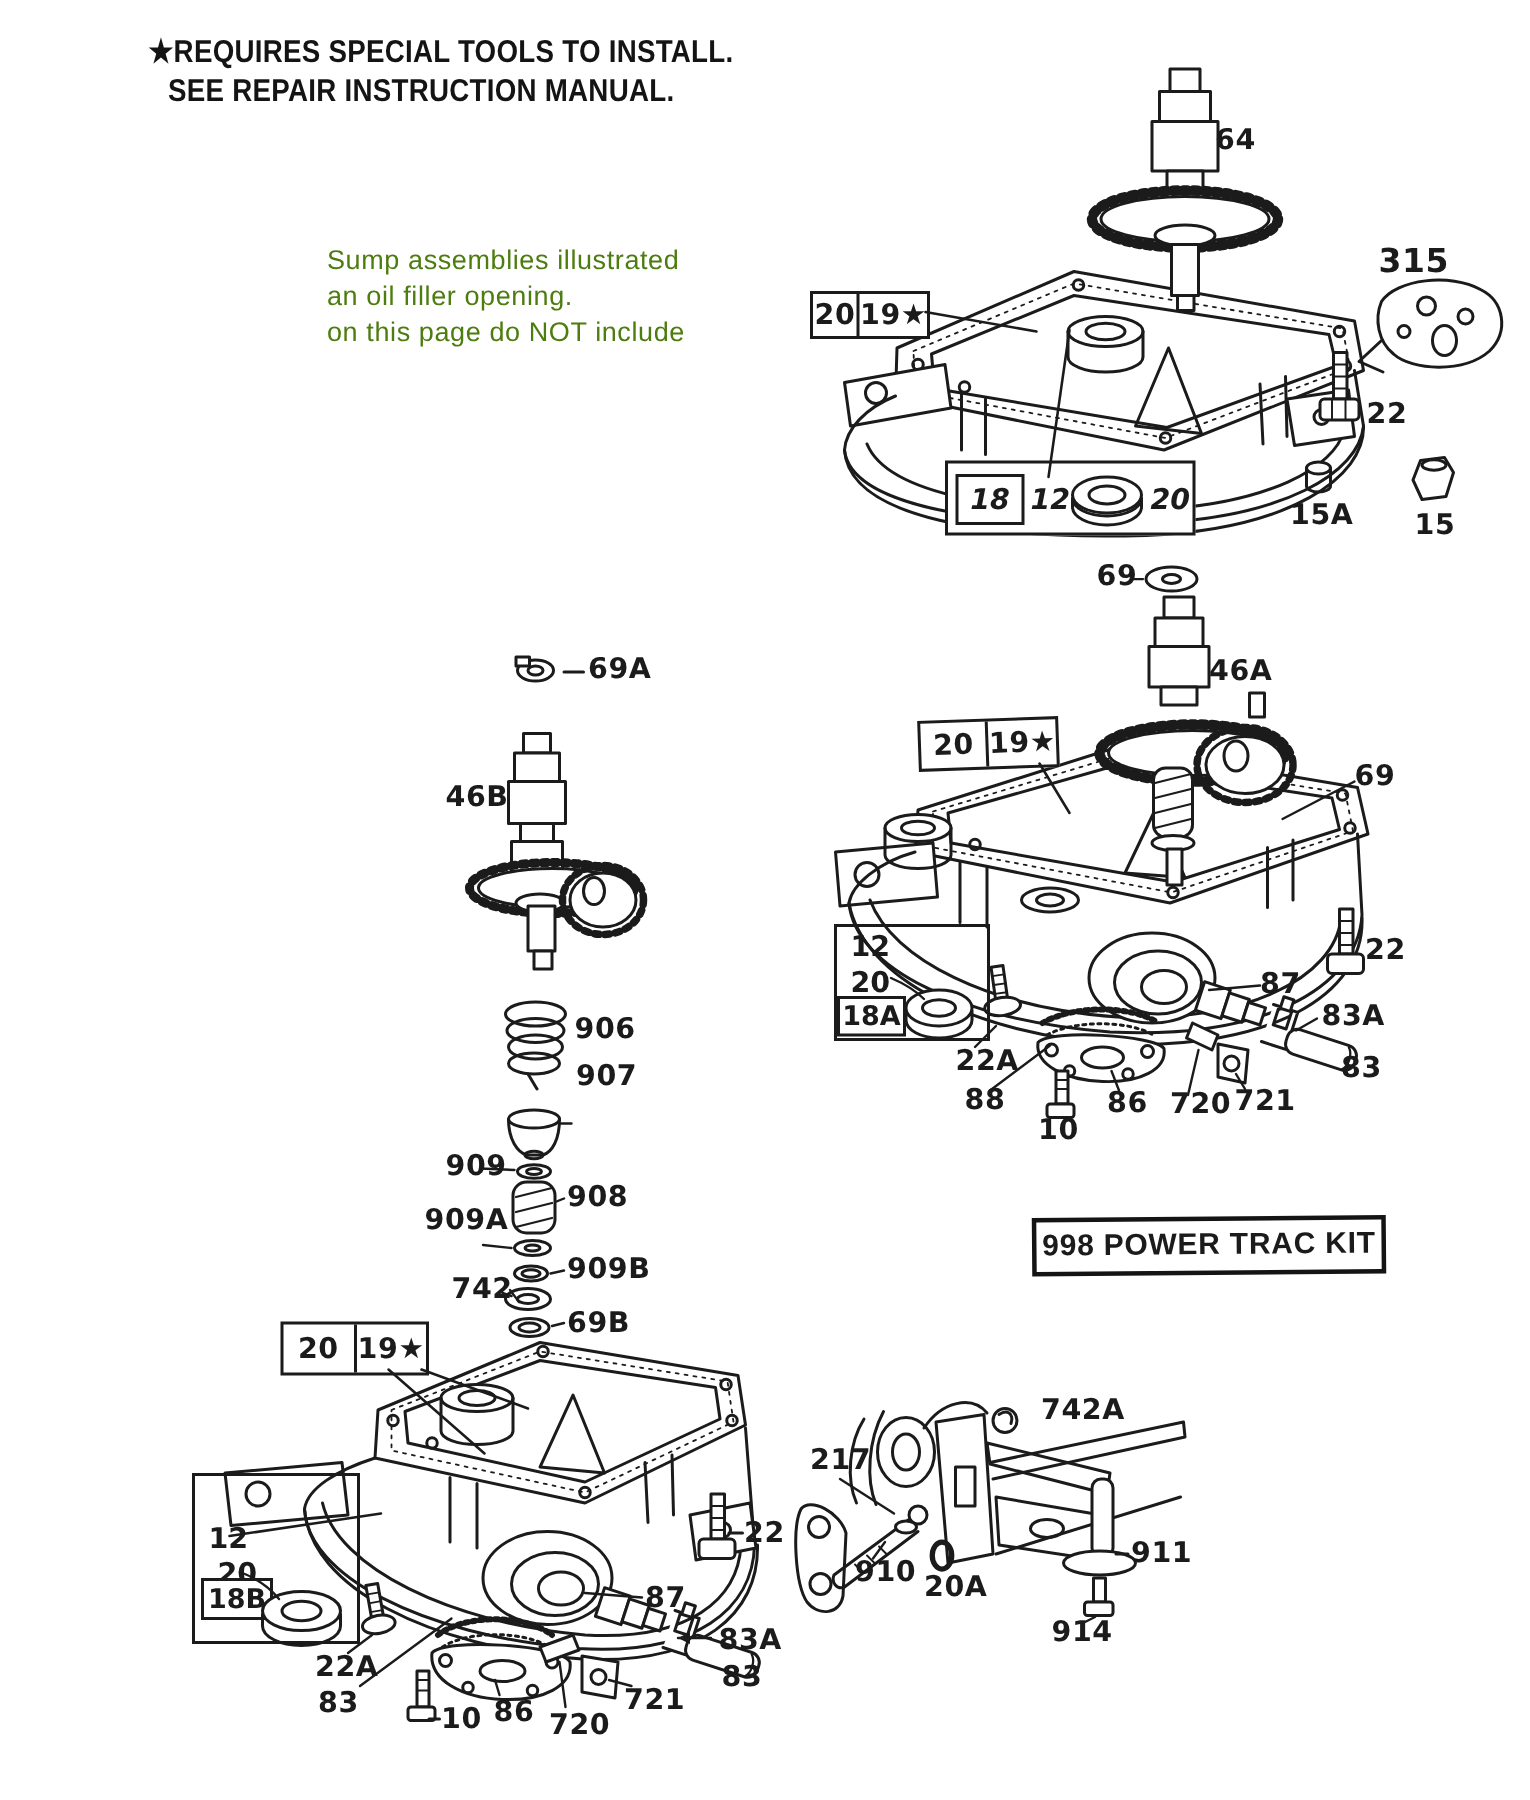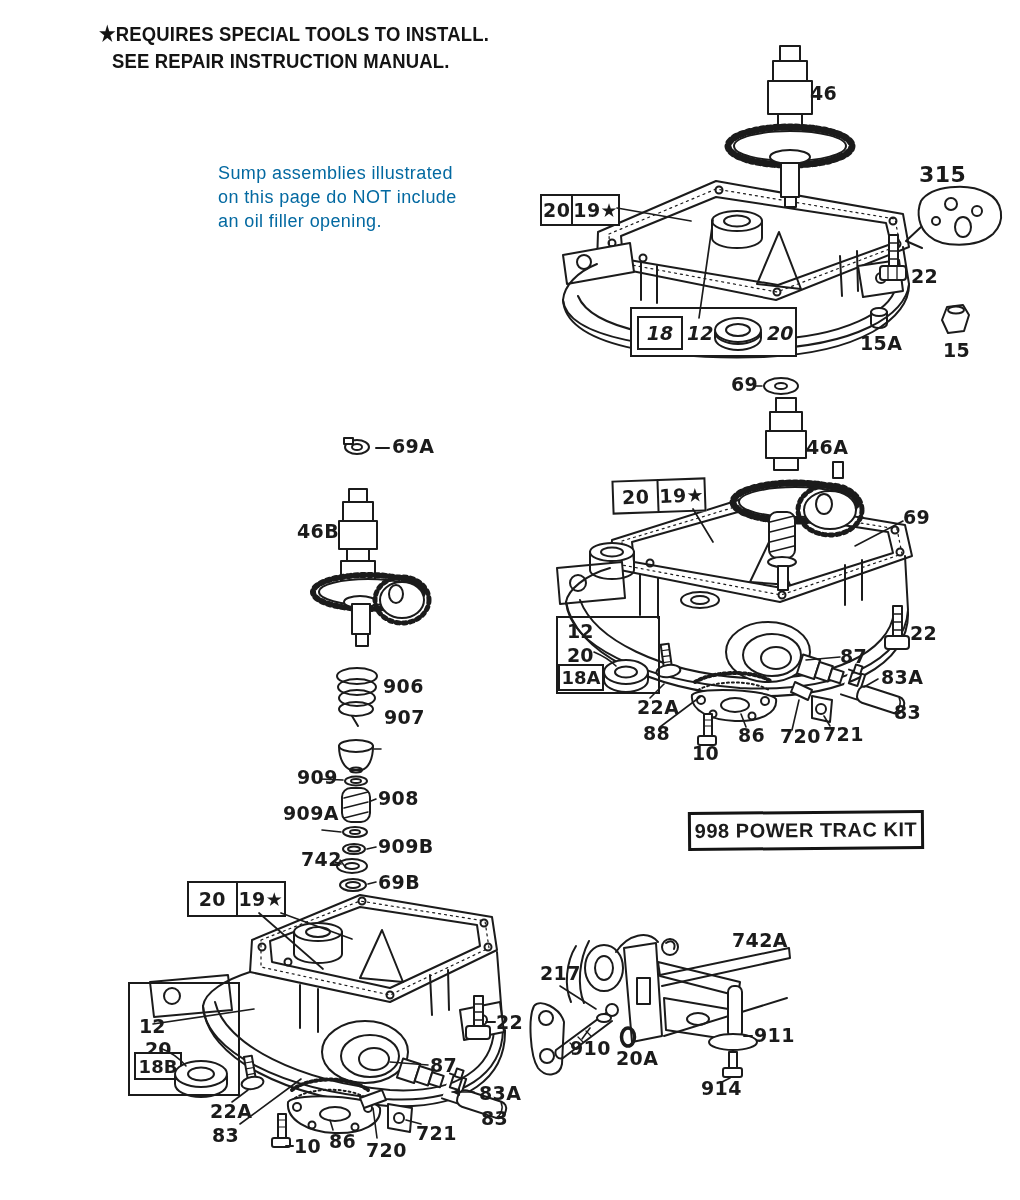--- a/index.html
+++ b/index.html
@@ -13,21 +13,21 @@
     color:#1b1b1b;white-space:nowrap;letter-spacing:.4px;
   }
   .plabel.lg{font-size:22px;}
   .hdr{
     position:absolute;font-family:"Liberation Sans",sans-serif;font-weight:bold;
     font-size:21px;letter-spacing:.2px;transform:scaleX(.88);transform-origin:left top;
     white-space:nowrap;color:#141414;
   }
   .note{
     position:absolute;left:218px;top:161px;font-family:"Liberation Sans",sans-serif;
-    font-size:18px;line-height:24px;letter-spacing:.4px;color:#0369a1;
+    font-size:18px;line-height:24px;letter-spacing:.4px;color:#4d7c0f;
   }
   .cbox{
     position:absolute;border:2.5px solid #1b1b1b;background:#fff;display:flex;
   }
   .cbox .cell{
     flex:1;display:flex;align-items:center;justify-content:center;
     font-weight:bold;font-size:19px;letter-spacing:.4px;
   }
   .cbox .cell + .cell{border-left:2.5px solid #1b1b1b;}
   .sumpbox{position:absolute;border:2.5px solid #1b1b1b;background:#fff;font-style:italic;}
@@ -390,22 +390,22 @@
       <path d="M730,1078 L722,1082" stroke-width="1.6"></path>
     </g>
   </g>
 </svg>
 
 <div class="hdr" style="left:99px;top:22px">★REQUIRES SPECIAL TOOLS TO INSTALL.</div>
 <div class="hdr" style="left:112px;top:49px">SEE REPAIR INSTRUCTION MANUAL.</div>
 
 <div class="note">
   <div>Sump assemblies illustrated</div>
+  <div>an oil filler opening.</div>
   <div>on this page do NOT include</div>
-  <div>an oil filler opening.</div>
 </div>
 
 <div class="cbox" style="left:540px;top:194px;width:76px;height:28px">
   <div class="cell">20</div>
   <div class="cell">19★</div>
 </div>
 <div class="cbox" style="left:612px;top:479px;width:90px;height:30px;transform:rotate(-2deg)">
   <div class="cell">20</div>
   <div class="cell">19★</div>
 </div>
@@ -427,21 +427,21 @@
 </div>
 
 <div class="stackbox" style="left:128px;top:982px;width:108px;height:110px">
   <div class="freetxt" style="left:9px;top:31px">12</div>
   <div class="freetxt" style="left:15px;top:54px">20</div>
   <div class="inbox" style="left:4px;top:68px;width:44px;height:24px">18B</div>
 </div>
 
 <div class="banner">998 POWER TRAC KIT</div>
 
-<div class="plabel" style="left:810px;top:84px">46</div>
+<div class="plabel" style="left:810px;top:84px">64</div>
 <div class="plabel lg" style="left:919px;top:163px">315</div>
 <div class="plabel" style="left:911px;top:267px">22</div>
 <div class="plabel" style="left:860px;top:334px">15A</div>
 <div class="plabel" style="left:943px;top:341px">15</div>
 
 <div class="plabel" style="left:731px;top:375px">69</div>
 <div class="plabel" style="left:806px;top:438px">46A</div>
 <div class="plabel" style="left:903px;top:508px">69</div>
 <div class="plabel" style="left:910px;top:624px">22</div>
 <div class="plabel" style="left:840px;top:647px">87</div>
@@ -469,21 +469,21 @@
 <div class="plabel" style="left:430px;top:1056px">87</div>
 <div class="plabel" style="left:479px;top:1084px">83A</div>
 <div class="plabel" style="left:481px;top:1109px">83</div>
 <div class="plabel" style="left:210px;top:1102px">22A</div>
 <div class="plabel" style="left:212px;top:1126px">83</div>
 <div class="plabel" style="left:294px;top:1137px">10</div>
 <div class="plabel" style="left:329px;top:1132px">86</div>
 <div class="plabel" style="left:366px;top:1141px">720</div>
 <div class="plabel" style="left:416px;top:1124px">721</div>
 
-<div class="plabel" style="left:732px;top:931px">742A</div>
+<div class="plabel" style="left:694px;top:931px">742A</div>
 <div class="plabel" style="left:540px;top:964px">217</div>
 <div class="plabel" style="left:570px;top:1039px">910</div>
 <div class="plabel" style="left:616px;top:1049px">20A</div>
 <div class="plabel" style="left:754px;top:1026px">911</div>
 <div class="plabel" style="left:701px;top:1079px">914</div>
 
 <svg class="art" width="1020" height="1200" viewBox="0 0 1020 1200">
   <g stroke="#1b1b1b" stroke-width="2" fill="none" stroke-linejoin="round" stroke-linecap="round">
 
     <g>

